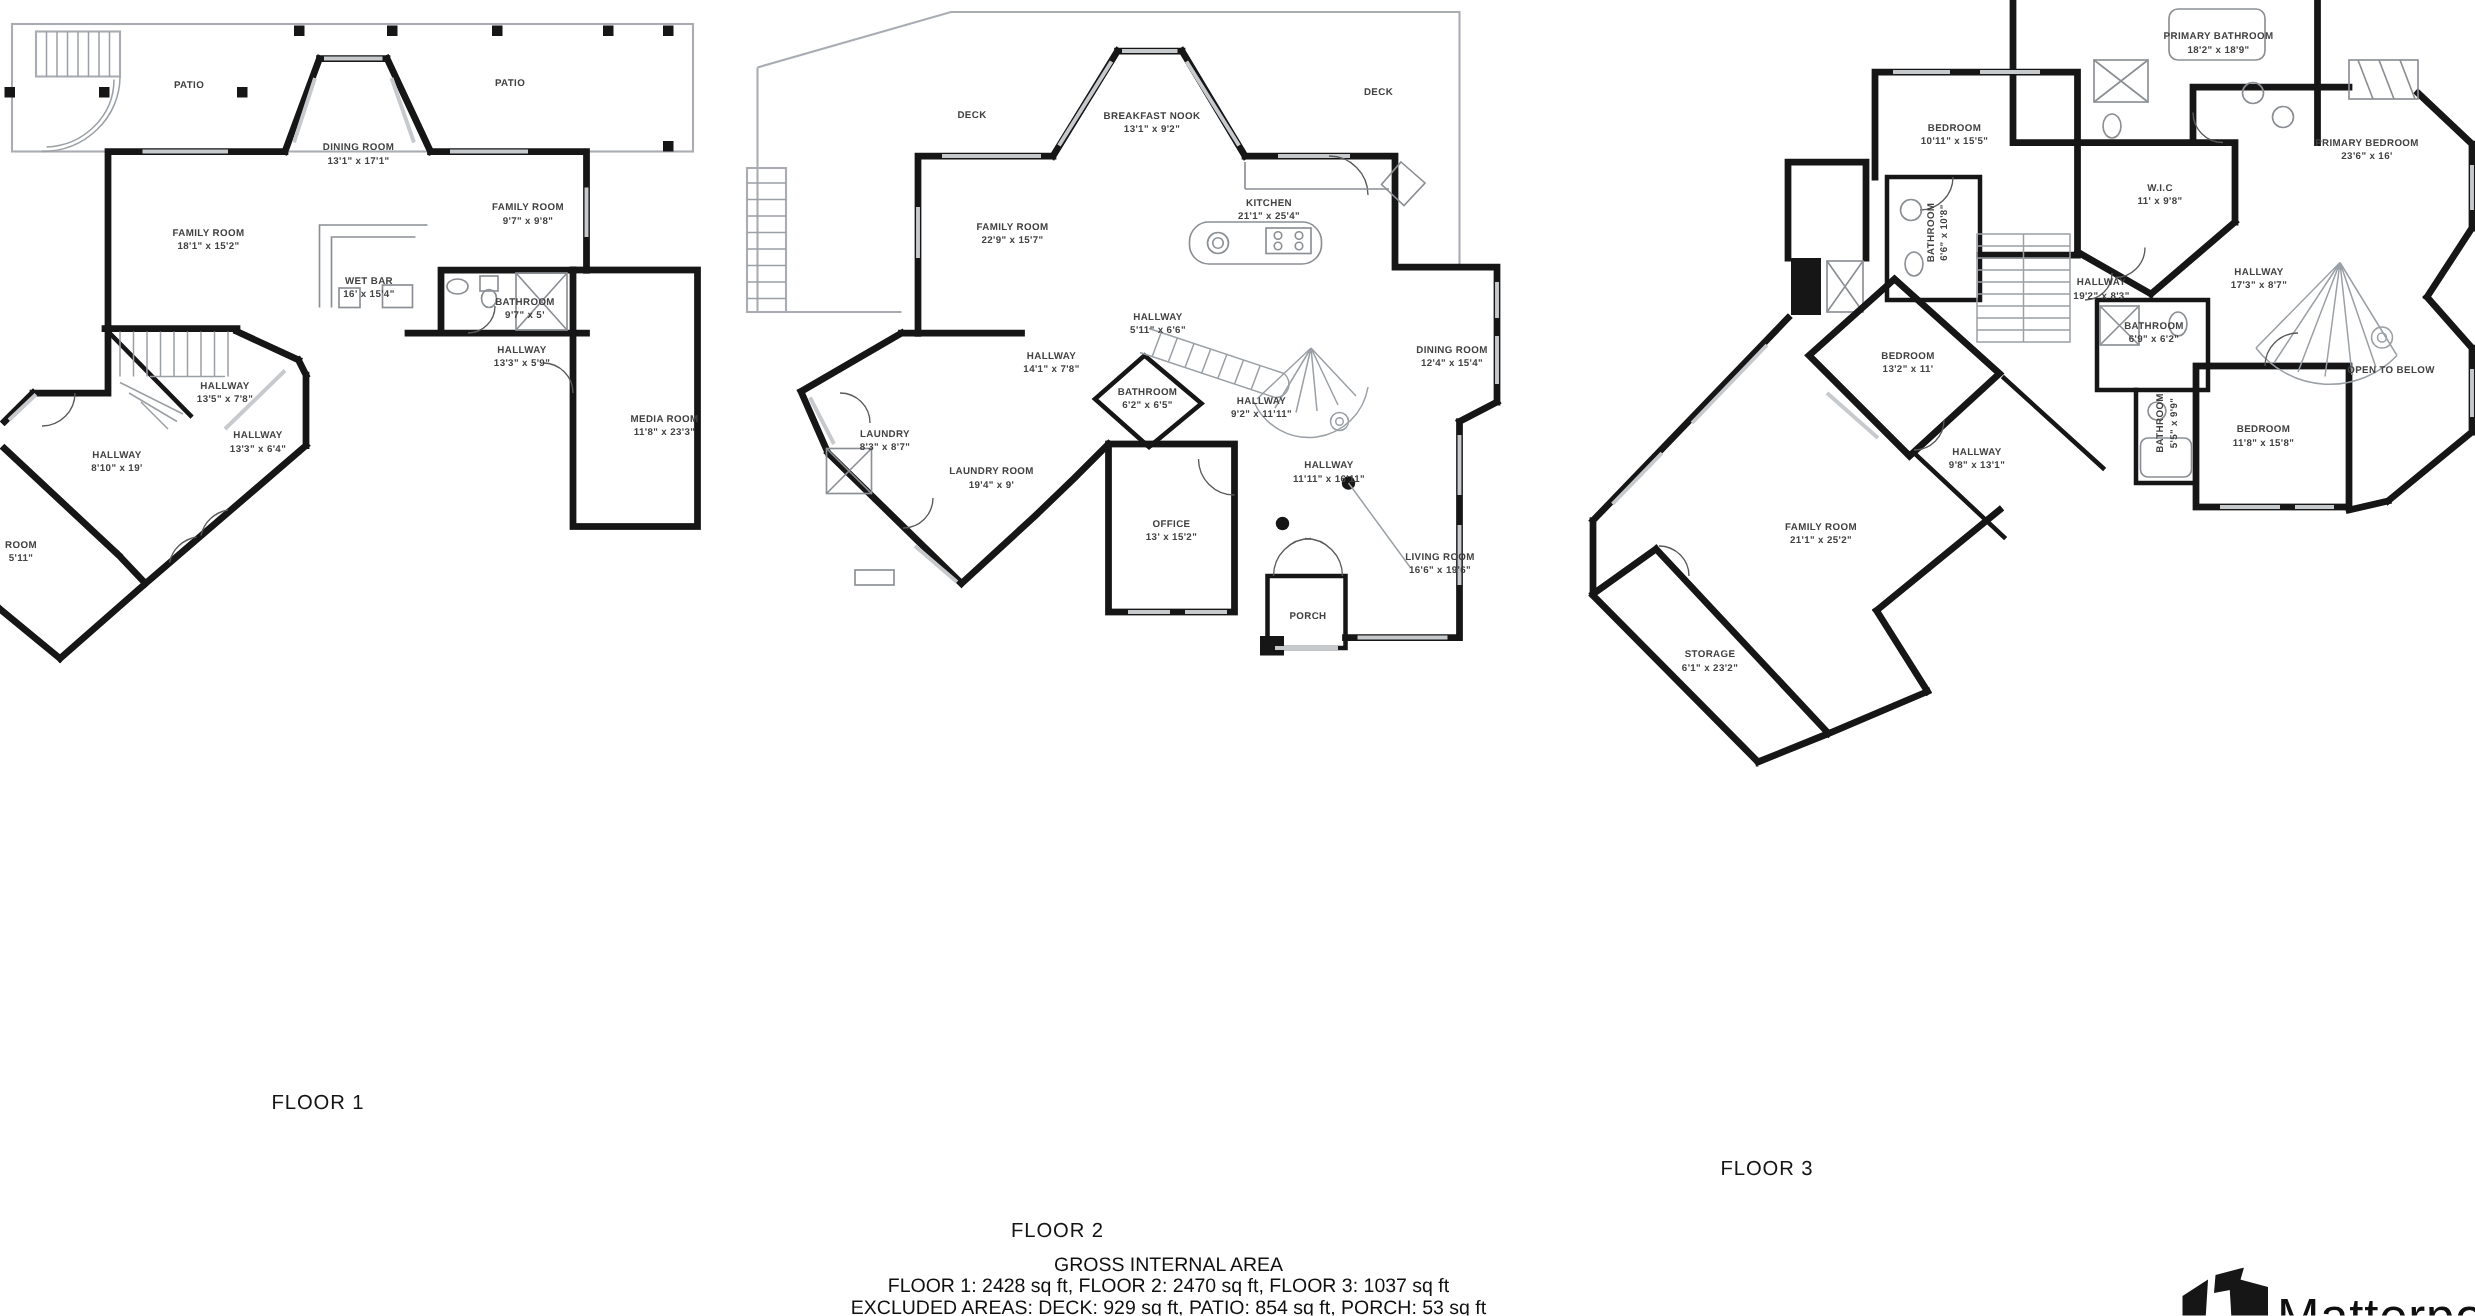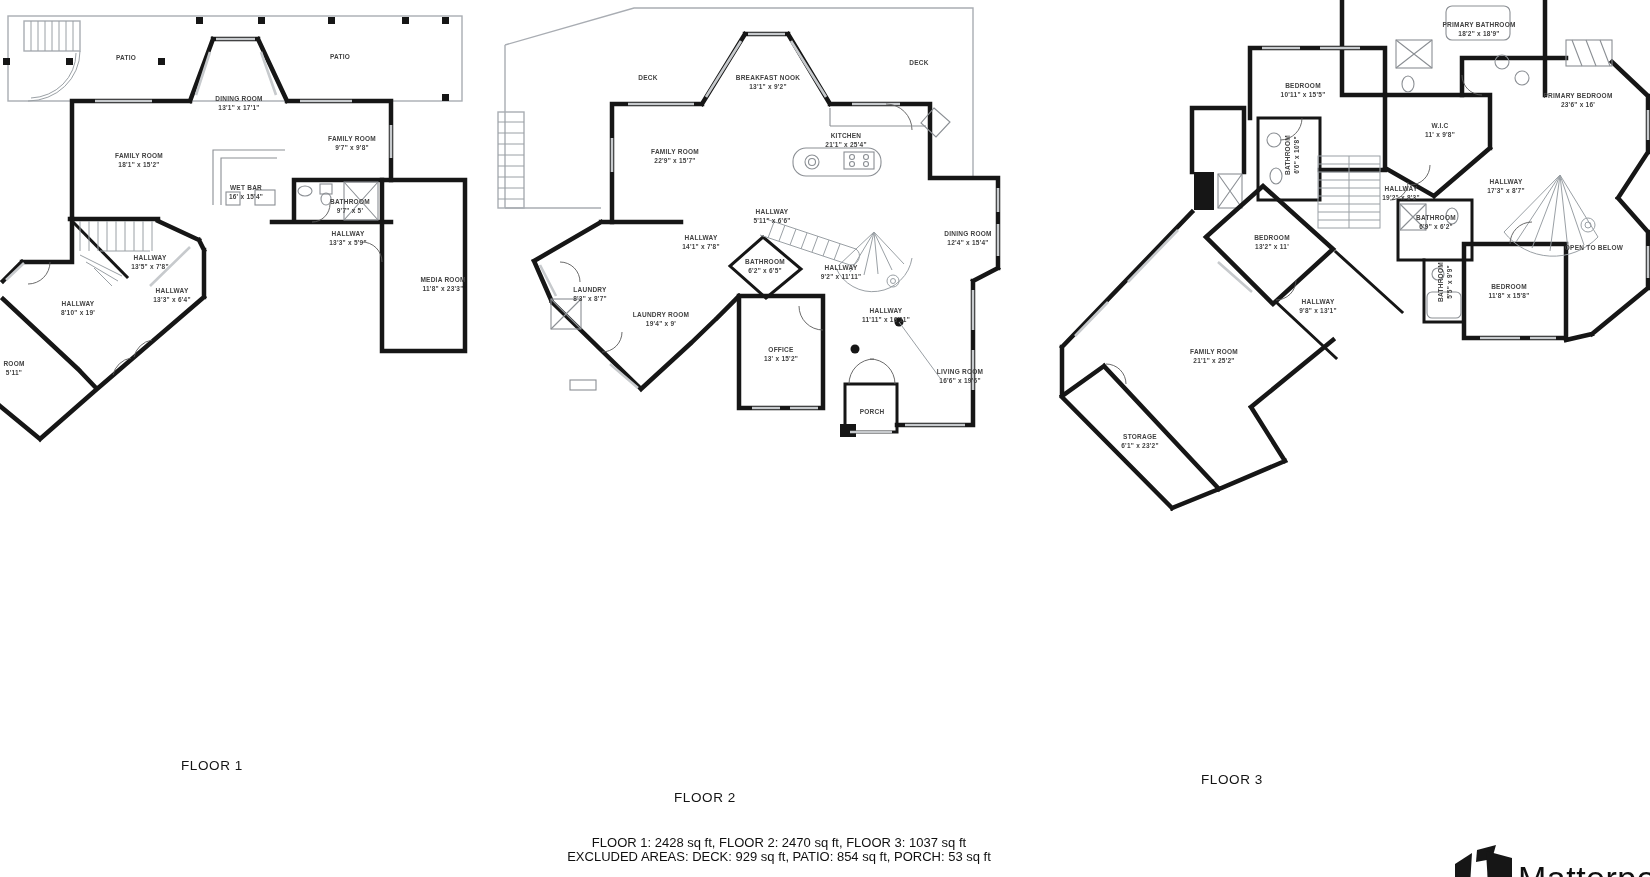--- a/index.html
+++ b/index.html
@@ -423,25 +423,26 @@
         <div class="rn">FAMILY ROOM</div>
         <div class="rd">21'1" x 25'2"</div>
       </div>
       <div class="room-label" style="left: 1140px; top: 441px;">
         <div class="rn">STORAGE</div>
         <div class="rd">6'1" x 23'2"</div>
       </div>
     </div>
 </div>
 
-<div class="floor-caption" style="left:212px;top:765px;">FLOOR 1</div>
-<div class="floor-caption" style="left:705px;top:797px;">FLOOR 2</div>
-<div class="floor-caption" style="left:1232px;top:779px;text-align:center;">FLOOR 3</div>
+<div class="floor-caption" style="left:212px;top:735px;">FLOOR 1</div>
+<div class="floor-caption" style="left:705px;top:820px;">FLOOR 2</div>
+<div class="floor-caption" style="left:1178px;top:779px;text-align:center;">FLOOR 3</div>
 
 <div id="footer">
+  <div>GROSS INTERNAL AREA</div>
   <div>FLOOR 1: 2428 sq ft, FLOOR 2: 2470 sq ft, FLOOR 3: 1037 sq ft</div>
   <div>EXCLUDED AREAS: DECK: 929 sq ft, PATIO: 854 sq ft, PORCH: 53 sq ft</div>
 </div>
 
 <div id="logo">
   <svg width="64" height="40" viewBox="0 0 64 40">
     <polygon class="blk" points="25,5 44,0 40,14 24,17" fill="#161616"></polygon>
     <polygon class="blk" points="3,19 20,8 18,40 3,40" fill="#161616"></polygon>
     <polygon class="blk" points="34,6 60,13 60,40 36,40" fill="#161616"></polygon>
   </svg>

